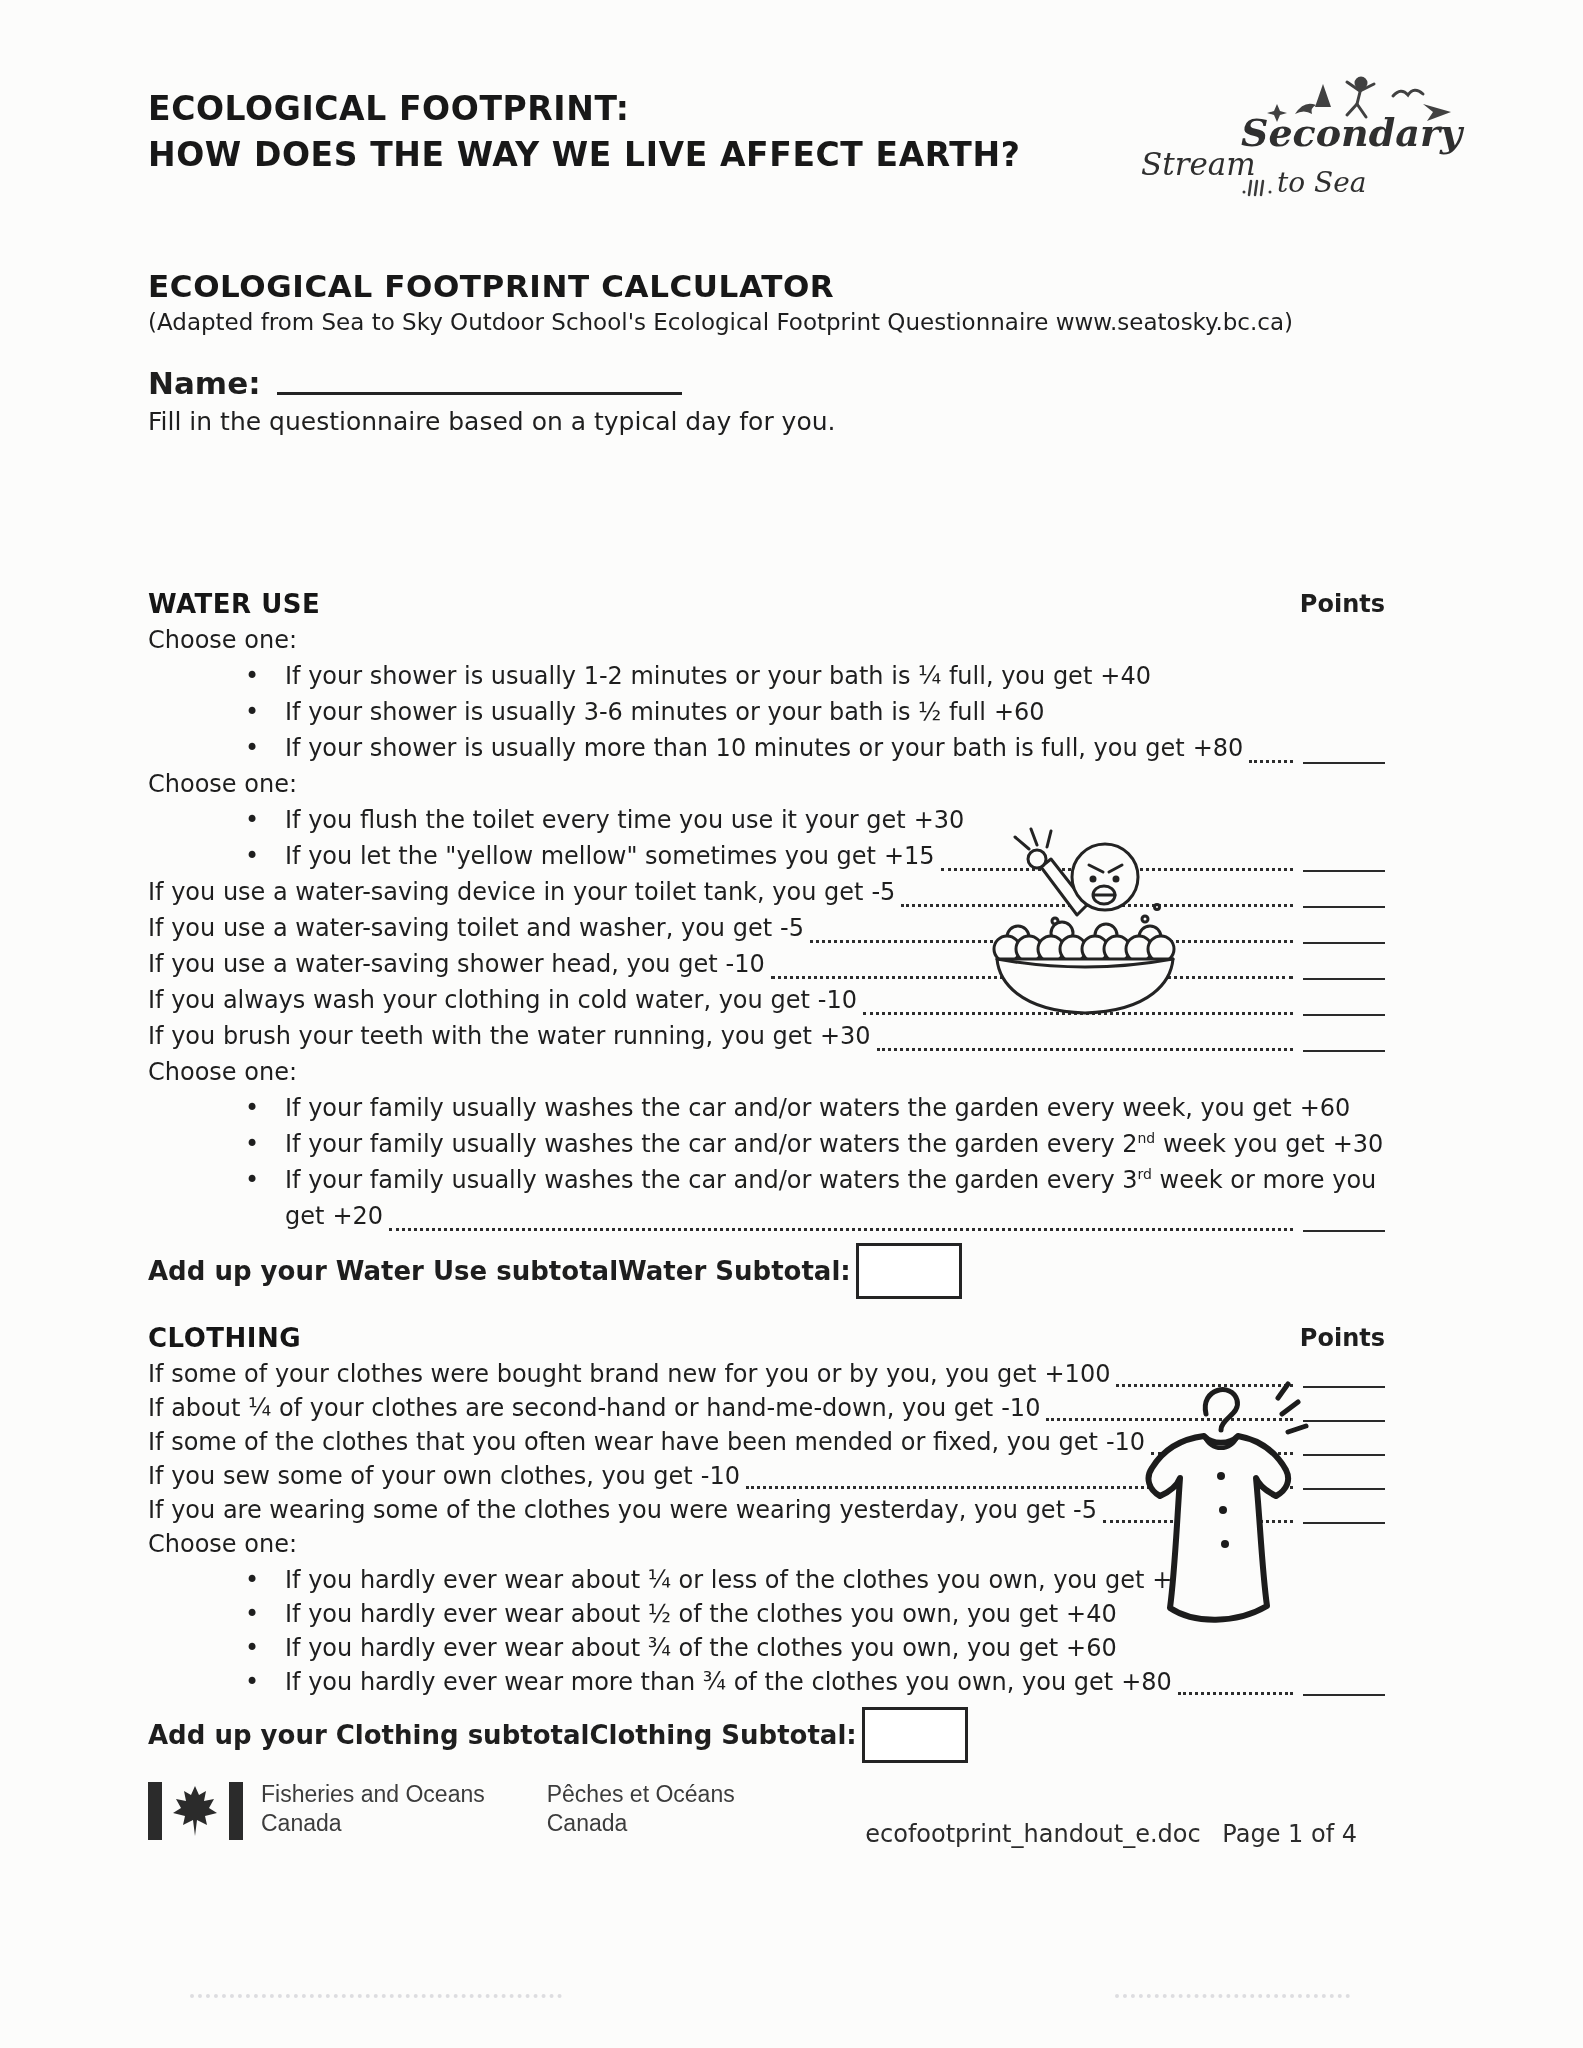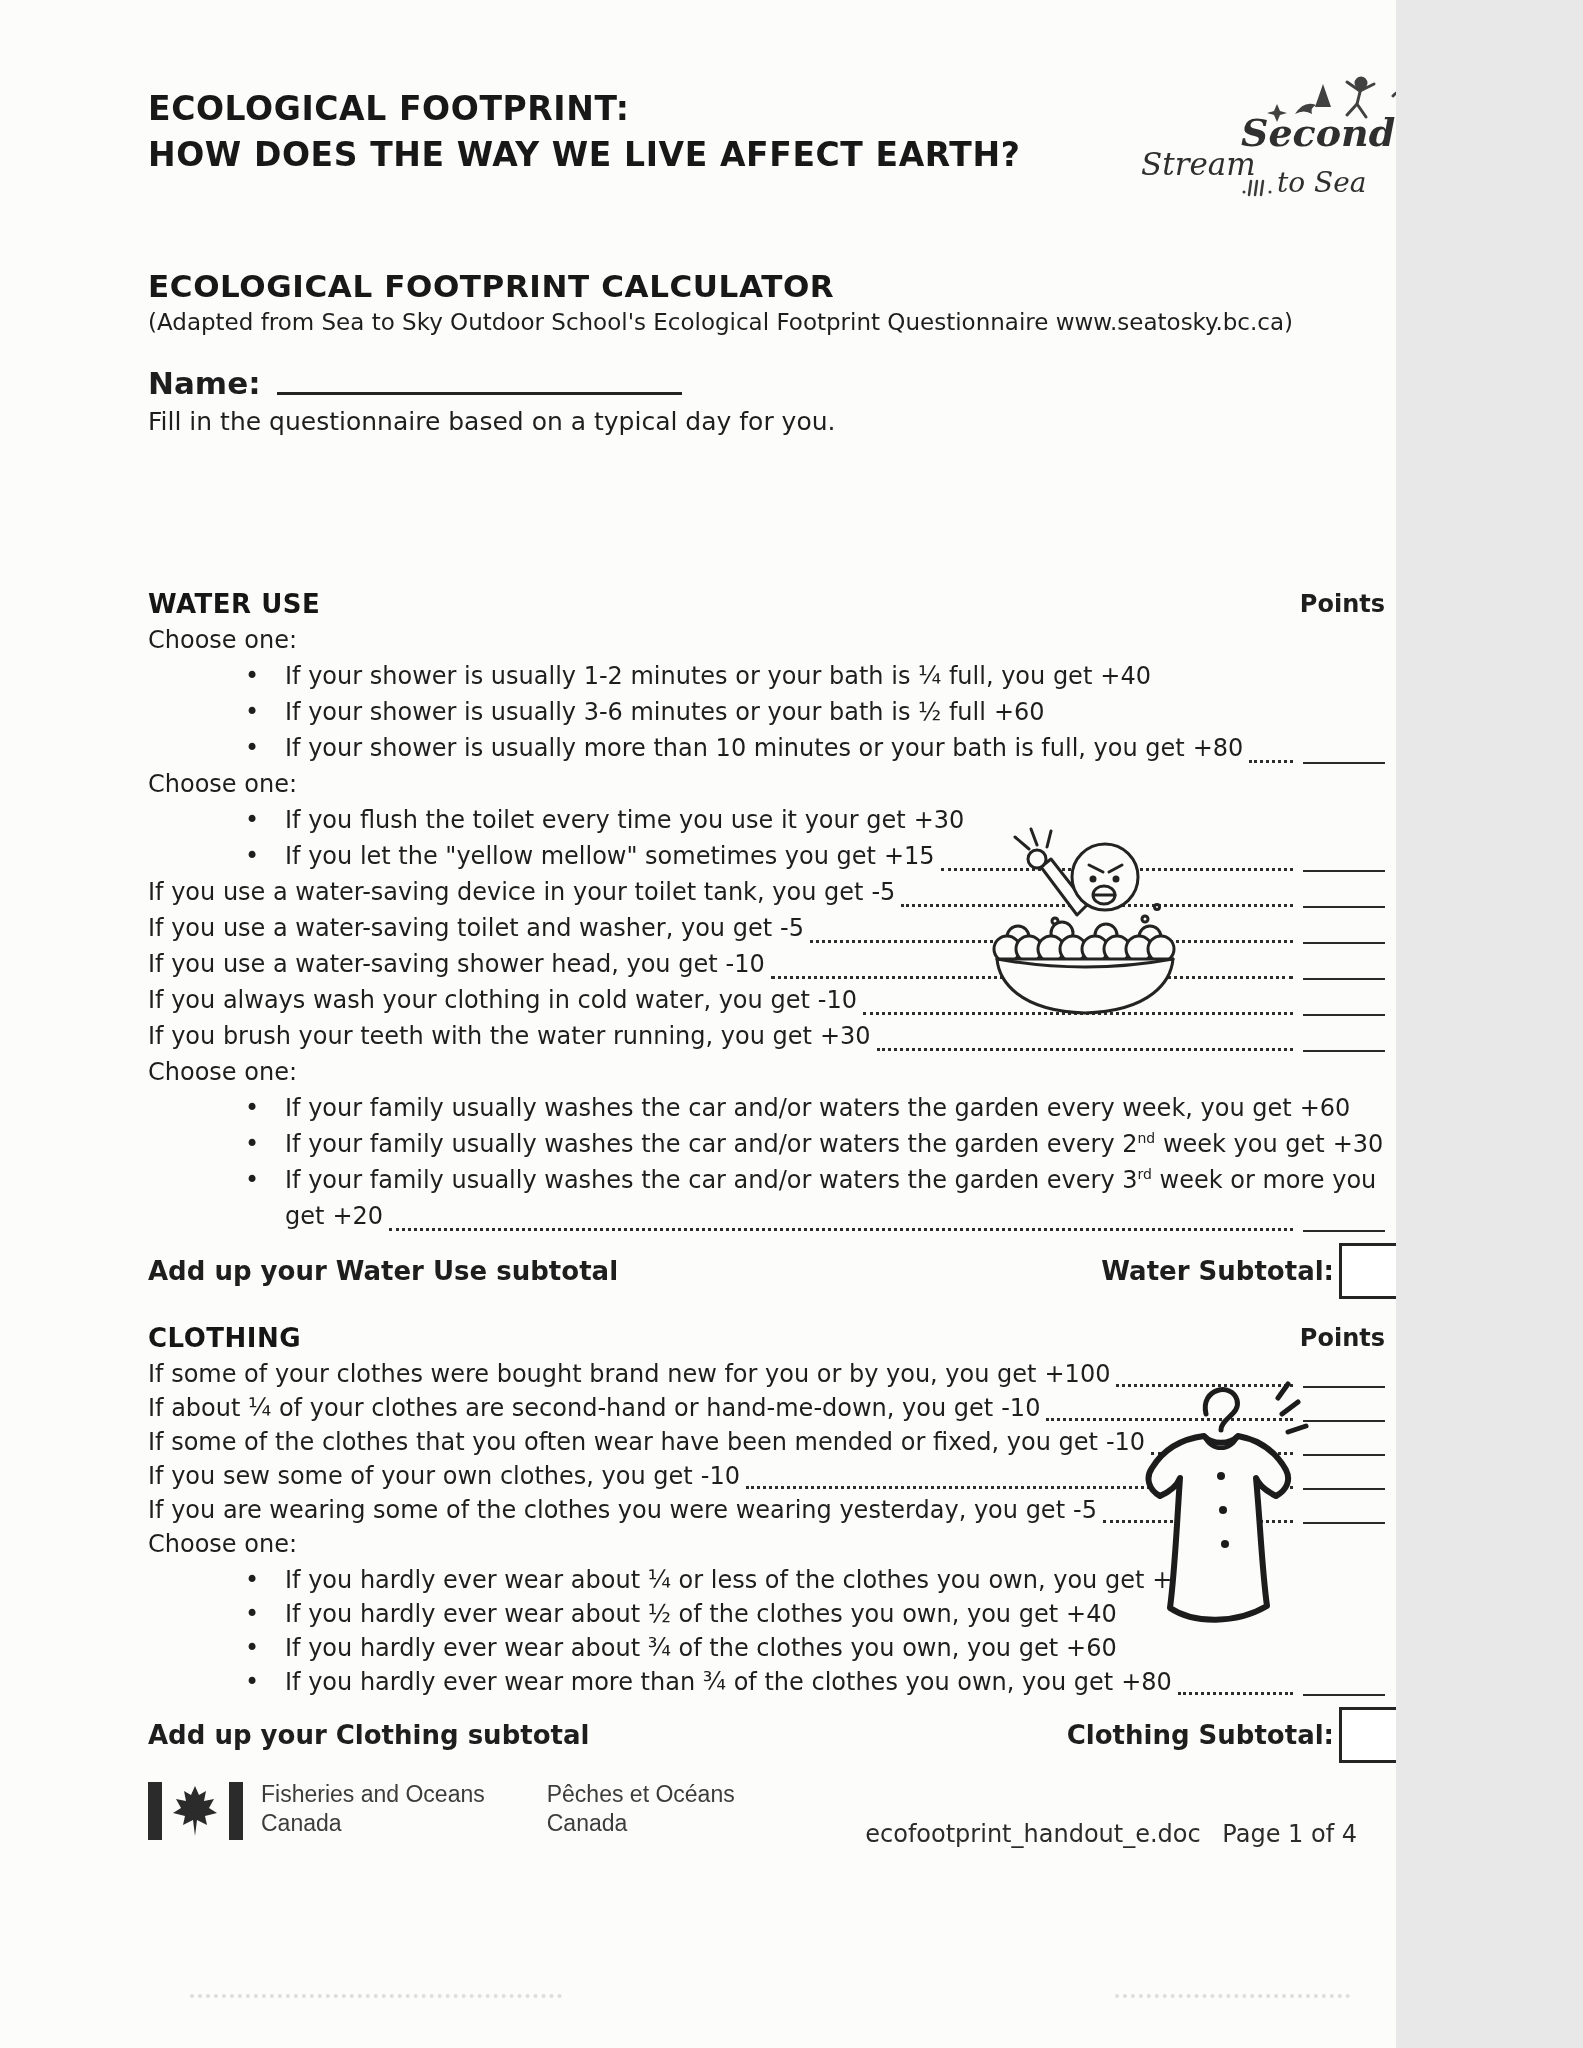--- a/index.html
+++ b/index.html
@@ -1,16 +1,16 @@
 <!DOCTYPE html>
 <html><head>
 <meta charset="utf-8">
 <style>
   html,body{margin:0;padding:0;background:#e8e8e8;}
-  .page{position:relative;width:1396px;height:2048px;background:#fcfcfb;overflow:hidden;
+  .page{position:relative;width:1583px;height:2048px;background:#fcfcfb;overflow:hidden;
         font-family:"DejaVu Sans",sans-serif;color:#1e1e1e;}
   .content{position:absolute;left:148px;top:0;width:1297px;padding-top:86px;}
 
   .doc-title{font-size:33px;font-weight:bold;line-height:46px;letter-spacing:.6px;color:#181818;}
   .calc-heading{margin-top:90px;font-size:31px;font-weight:bold;letter-spacing:.6px;color:#181818;}
   .calc-sub{margin-top:5px;font-size:23px;}
   .name-row{margin-top:22px;height:44px;display:flex;align-items:flex-end;}
   .name-label{font-size:31px;font-weight:bold;}
   .name-line{width:405px;border-bottom:3px solid #242424;margin:0 0 6px 16px;height:30px;}
   .instructions{margin-top:6px;font-size:25px;}
@@ -26,21 +26,21 @@
   .row-c{height:34px;}
   .choose-line{height:36px;font-size:24px;display:flex;align-items:baseline;}
   .bullet{padding-left:97px;}
   .bullet::before{content:"•";flex:0 0 40px;font-size:24px;}
   .carry{padding-left:137px;}
   .value{font-weight:normal;margin-left:8px;}
   .sup{font-size:14px;vertical-align:super;}
   .leader{flex:1 1 auto;height:2px;border-bottom:3px dotted #2d2d2d;margin:0 10px 7px 6px;align-self:flex-end;}
   .blank{flex:0 0 82px;border-bottom:2px solid #2a2a2a;align-self:flex-end;margin-bottom:6px;height:2px;}
 
-  .subtotal-row{display:flex;justify-content:space-between;align-items:center;height:62px;margin-top:2px;}
+  .subtotal-row{display:flex;justify-content:flex-start;align-items:center;height:62px;margin-top:2px;}
   .subtotal-left{font-size:26px;font-weight:bold;}
   .subtotal-right{display:flex;align-items:center;font-size:26px;font-weight:bold;}
   .subtotal-box{display:inline-block;width:100px;height:50px;border:3px solid #242424;background:#fff;margin-left:5px;}
 
   
   .logo{position:absolute;left:1125px;top:64px;width:350px;height:160px;color:#2f2f2f;}
   .logo-figures{position:absolute;left:140px;top:10px;}
   .logo-secondary{position:absolute;left:116px;top:46px;font-family:"DejaVu Serif",serif;
                   font-style:italic;font-weight:bold;font-size:38px;}
   .logo-stream{position:absolute;left:16px;top:82px;font-family:"DejaVu Serif",serif;font-style:italic;font-size:31px;}

